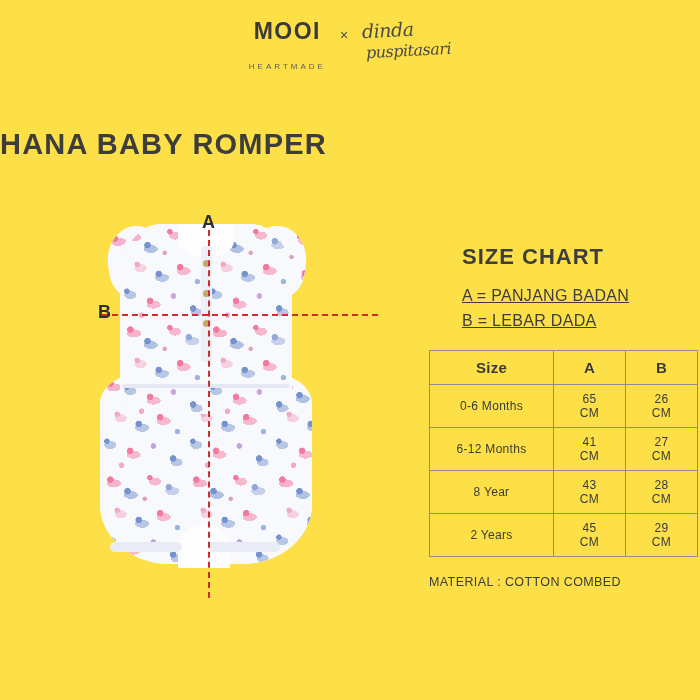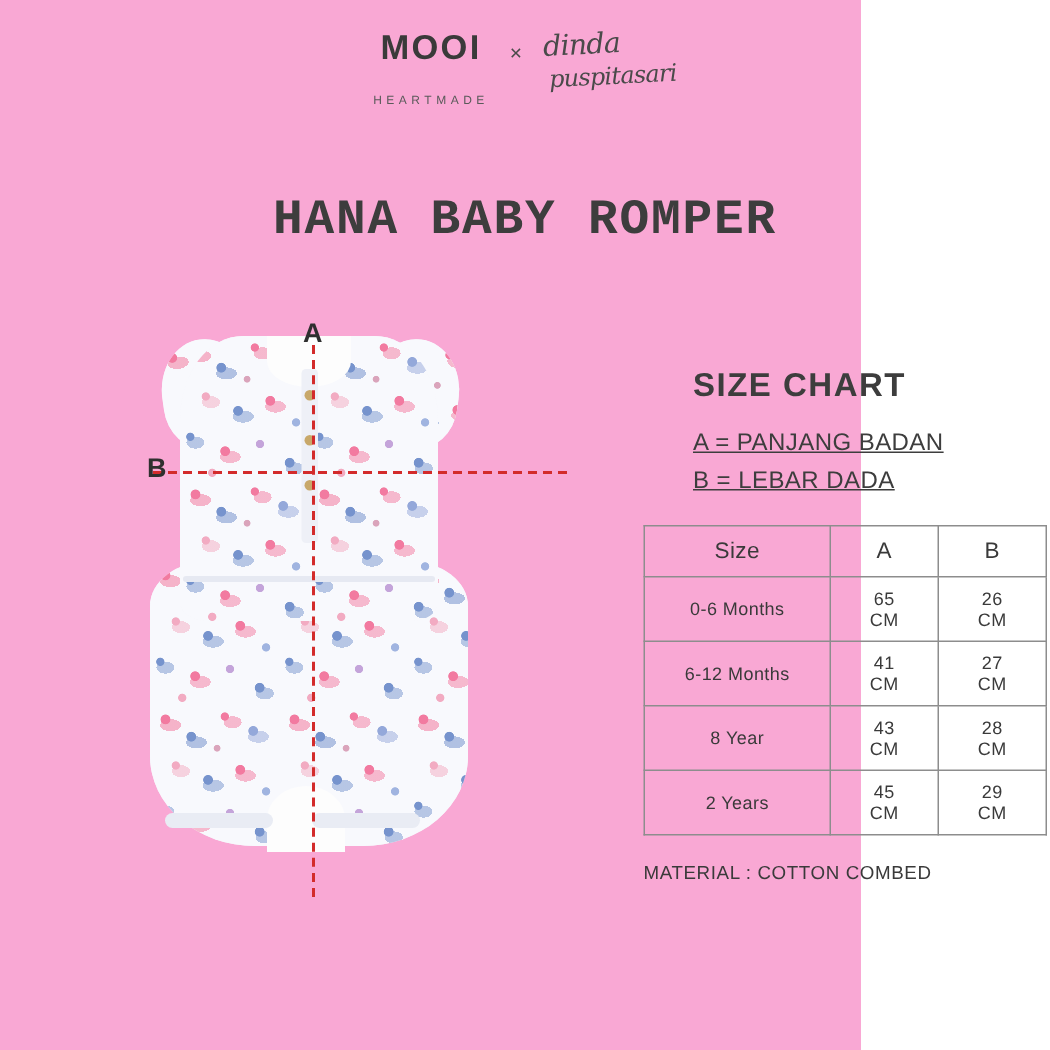--- a/index.html
+++ b/index.html
@@ -7,23 +7,23 @@
     margin: 0;
     padding: 0;
     width: 700px;
     height: 700px;
     background: #ffffff;
     font-family: "Liberation Sans", sans-serif;
     overflow: hidden;
   }
   .page {
     position: relative;
-    width: 574px;
+    width: 700px;
     height: 700px;
-    background: #f9a8d4;
+    background: #fde047;
   }
 
   
   .brand {
     position: absolute;
     top: 20px;
     left: 0;
     width: 700px;
     display: flex;
     align-items: flex-start;
@@ -78,26 +78,26 @@
     margin-top: 2px;
     margin-left: 4px;
   }
 
   
   .title {
     position: absolute;
     top: 128px;
     left: 0;
     width: 700px;
-    text-align: center;
-    font-size: 33px;
+    text-align: left;
+    font-size: 29px;
     font-weight: bold;
     letter-spacing: 1.2px;
     color: #3d3d3d;
-    font-family: Liberation Mono, monospace;
+    font-family: Liberation Sans, sans-serif;
   }
 
   
   .photo {
     position: absolute;
     left: 60px;
     top: 218px;
     width: 300px;
     height: 400px;
   }
@@ -298,21 +298,21 @@
   table.size th, table.size td {
     border: 1px solid #8d8d8d;
     text-align: center;
     color: #3a3a3a;
     font-size: 12px;
     padding: 7px 20px;
     letter-spacing: .3px;
   }
   table.size th {
     font-size: 15px;
-    font-weight: normal;
+    font-weight: bold;
     padding: 8px 2px;
   }
   table.size col.c1 { width: 124px; }
   table.size col.c2 { width: 72px; }
   table.size col.c3 { width: 72px; }
   .material {
     margin-top: 18px;
     font-size: 12.5px;
     color: #3a3a3a;
     letter-spacing: .4px;

